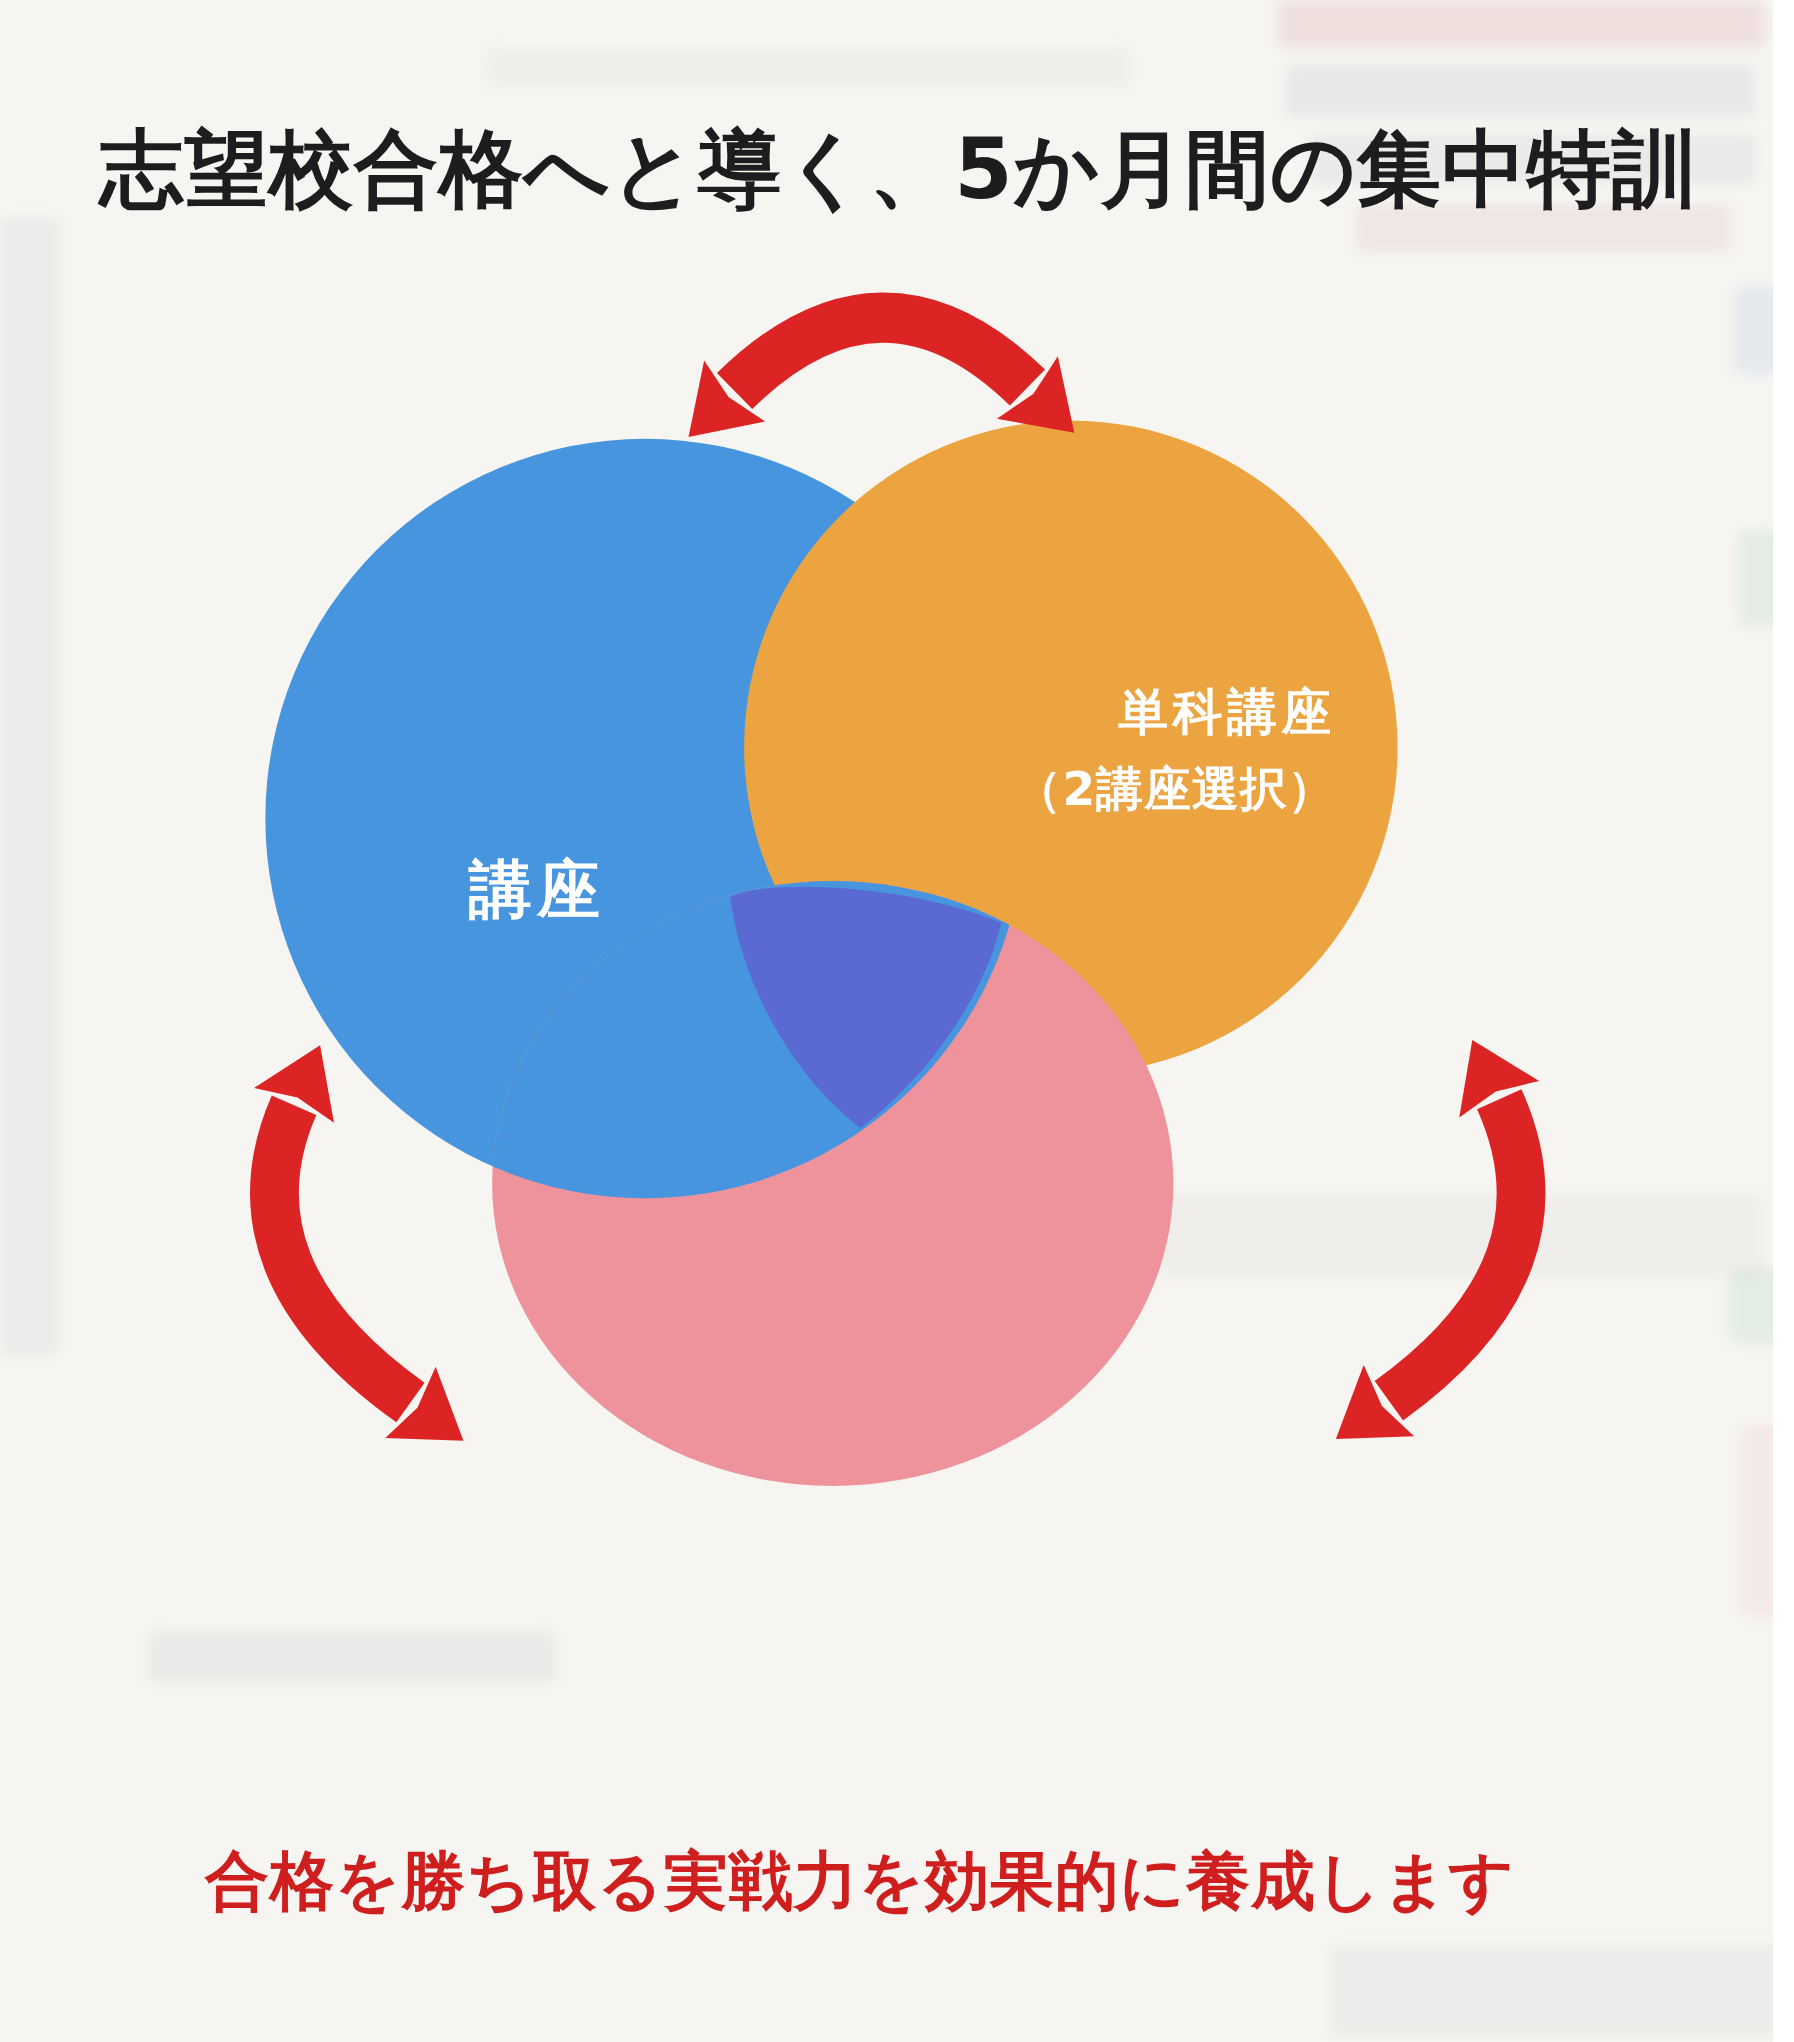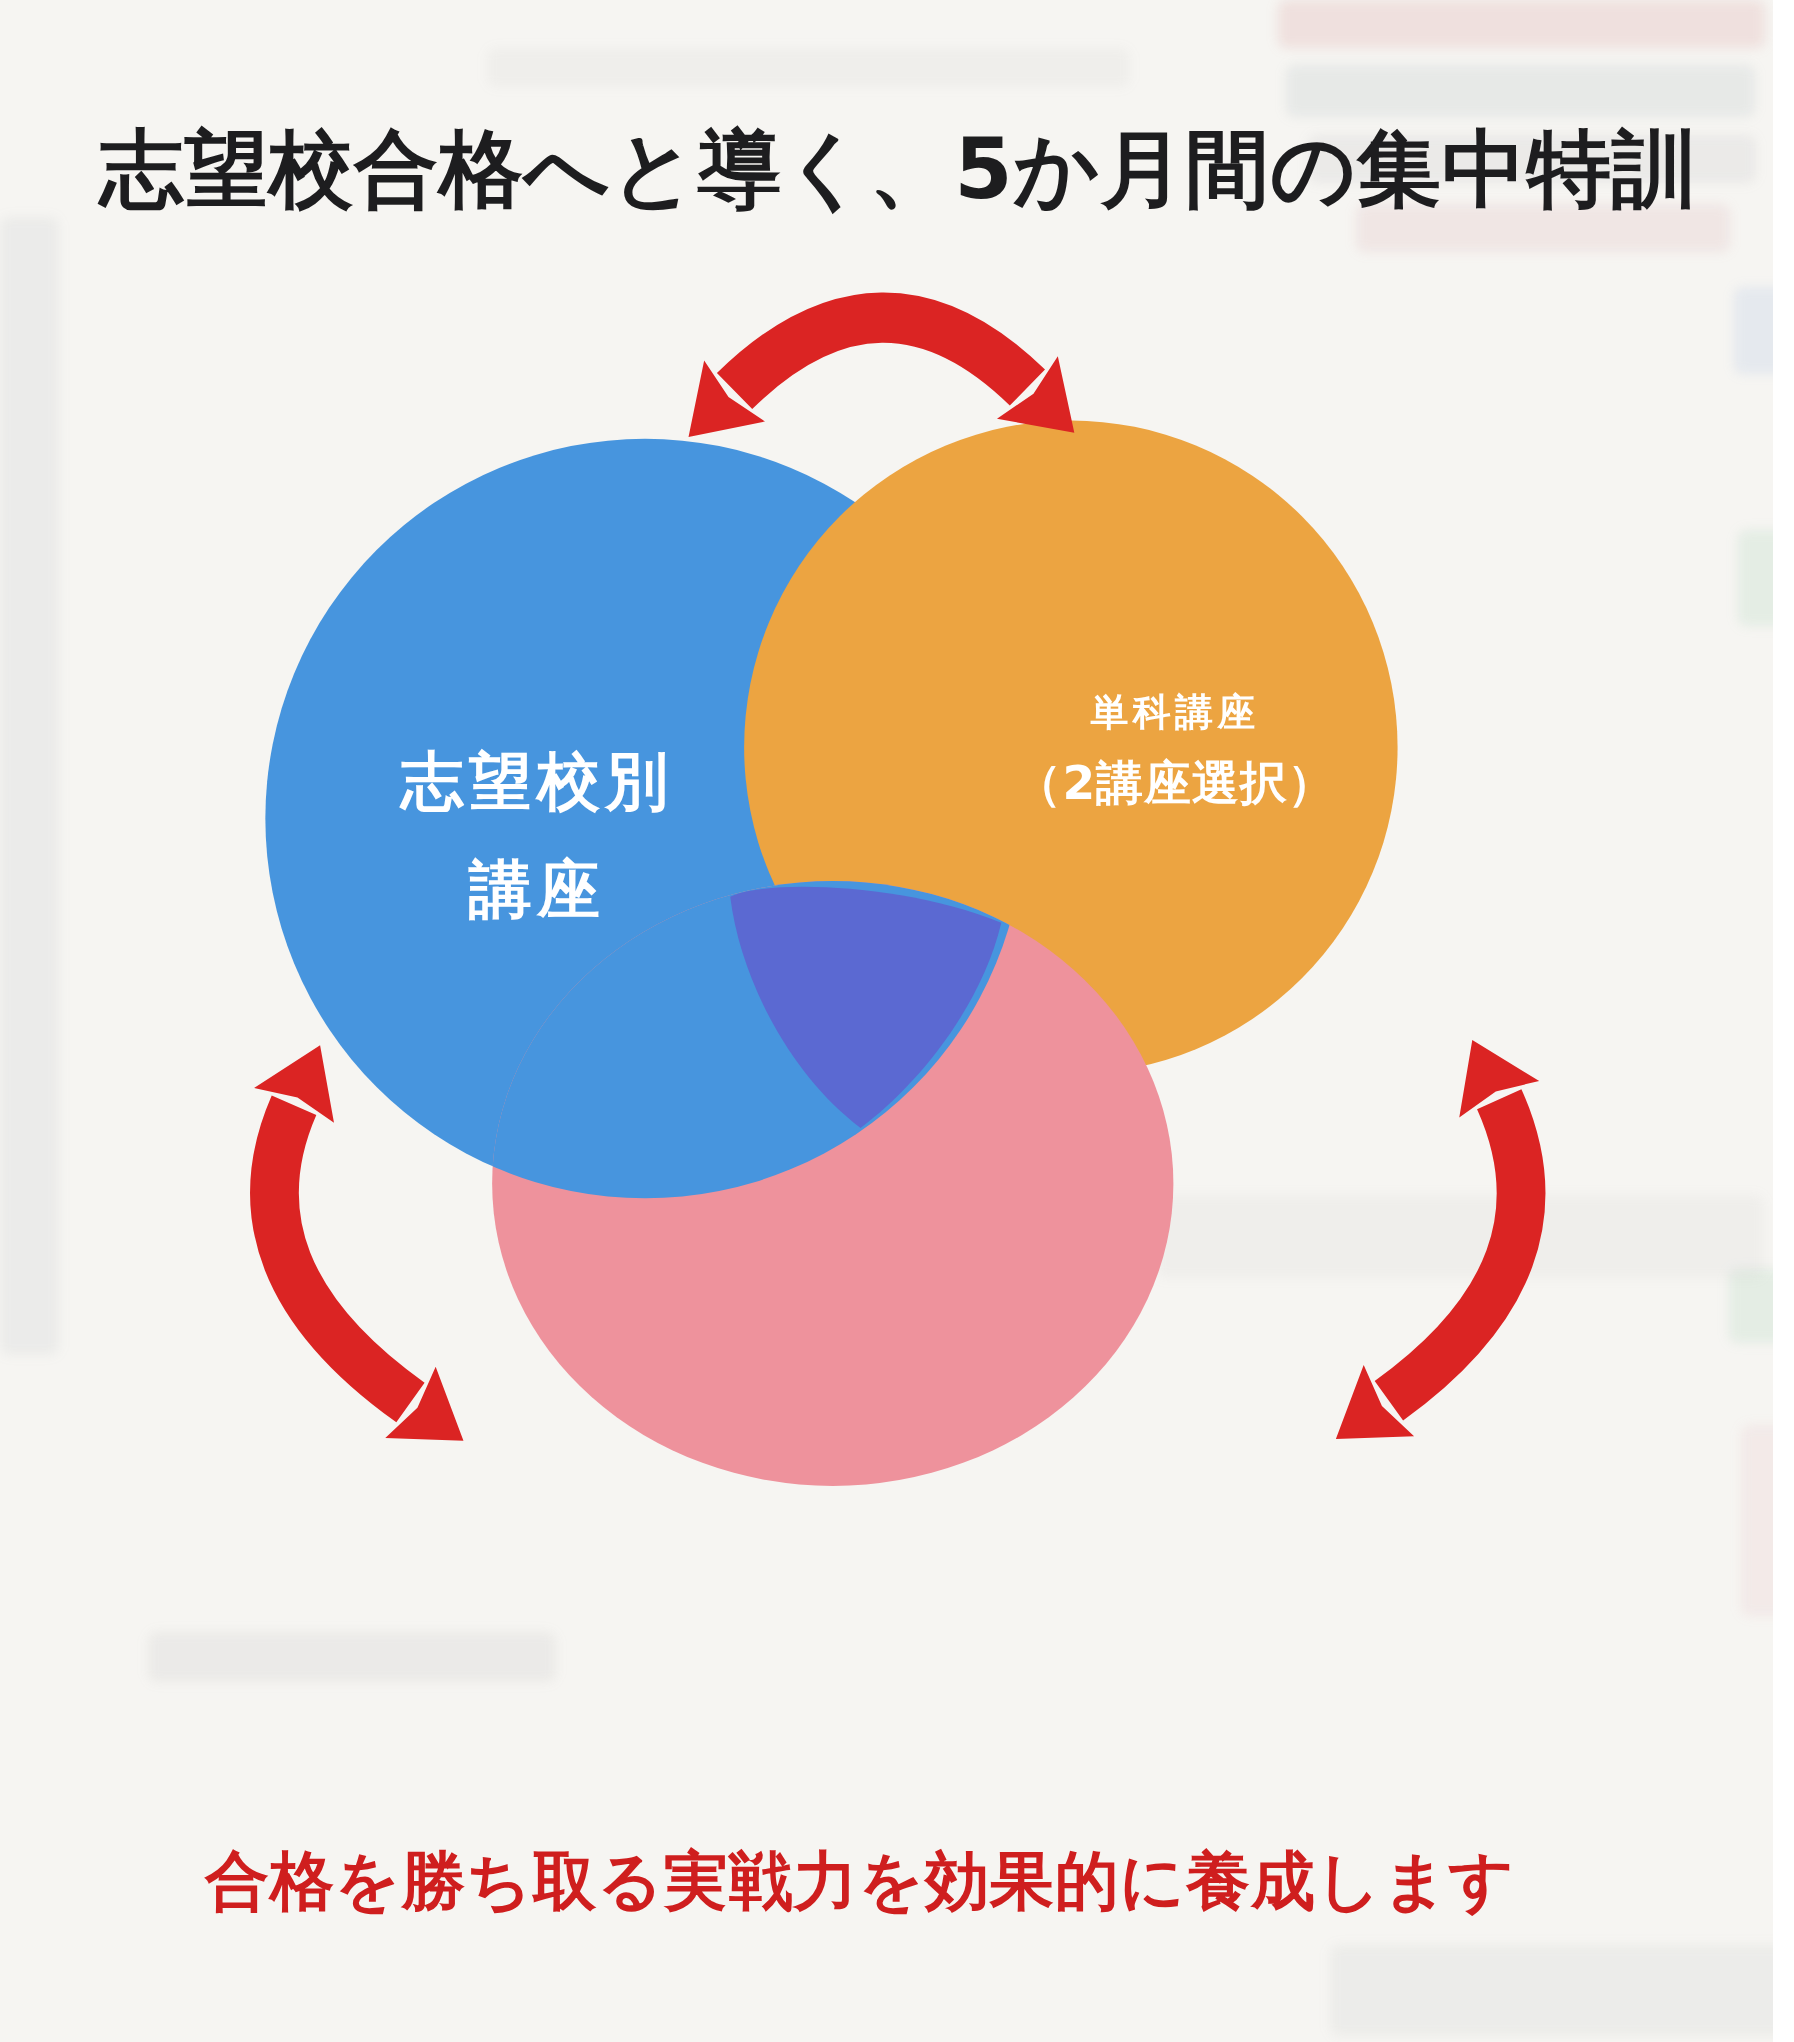--- a/index.html
+++ b/index.html
@@ -17,21 +17,21 @@
   .ghost{position:absolute;filter:blur(6px);border-radius:8.7px;pointer-events:none;}
   #venn{position:absolute;left:0;top:0;}
   .txt{position:absolute;transform:translate(-50%,-50%);text-align:center;white-space:nowrap;}
   #page-title{
     left:898px;top:170px;
     font-size:84px;font-weight:900;letter-spacing:0.9px;
   }
   .circle-label{color:#ffffff;font-weight:900;}
   #label-blue{left:537px;top:836px;font-size:63px;line-height:1.72;letter-spacing:5.2px;}
   #label-orange{left:1175px;top:749px;line-height:1.0;}
-  #label-orange .l1{display:block;font-size:38px;letter-spacing:4.3px;margin-bottom:6px;}
+  #label-orange .l1{display:block;font-size:50px;letter-spacing:4.3px;margin-bottom:6px;text-align:right;}
   #label-orange .l2{display:block;font-size:47px;letter-spacing:0.9px;margin-top:28px;}
   #label-pink{left:850px;top:1389px;line-height:1.0;}
   #label-pink .l1{display:block;font-size:58px;letter-spacing:5.2px;margin-bottom:24px;}
   #label-pink .l2{display:block;font-size:57px;letter-spacing:1.7px;margin-bottom:22.6px;}
   #label-pink .l3{display:block;font-size:47px;letter-spacing:1.7px;}
   .footer-line{font-weight:900;}
   #footer-line1{left:801px;top:1783px;font-size:75px;letter-spacing:1.7px;}
   #footer-line2{left:860px;top:1881px;font-size:64px;letter-spacing:0.9px;}
 </style>
 </head>
@@ -88,21 +88,21 @@
     <g>
       <path d="M 1725 1265 Q 1812 1458 1598 1612" fill="none" stroke-width="56" stroke="#db2423"></path>
       <path d="M 1694 1197 L 1771 1244 L 1721 1256 L 1679 1286 Z" fill="#db2423"></path>
       <path d="M 1537 1656 L 1569 1571 L 1590 1618 L 1627 1653 Z" fill="#db2423"></path>
     </g>
   </svg>
 
   <div id="page-title" class="txt" style="color: rgb(29, 29, 31);">志望校合格へと導く、5か月間の集中特訓</div>
 
   <div id="label-blue" class="txt circle-label">
-    <span class="l1">志望校別</span><br>
+    <br>
     <span class="l2">講座</span>
   </div>
 
   <div id="label-orange" class="txt circle-label">
     <span class="l1">単科講座</span>
     <span class="l2">（2講座選択）</span>
   </div>
 
 
   <div id="footer-line2" class="txt footer-line" style="color: rgb(207, 30, 30);">合格を勝ち取る実戦力を効果的に養成します</div>

